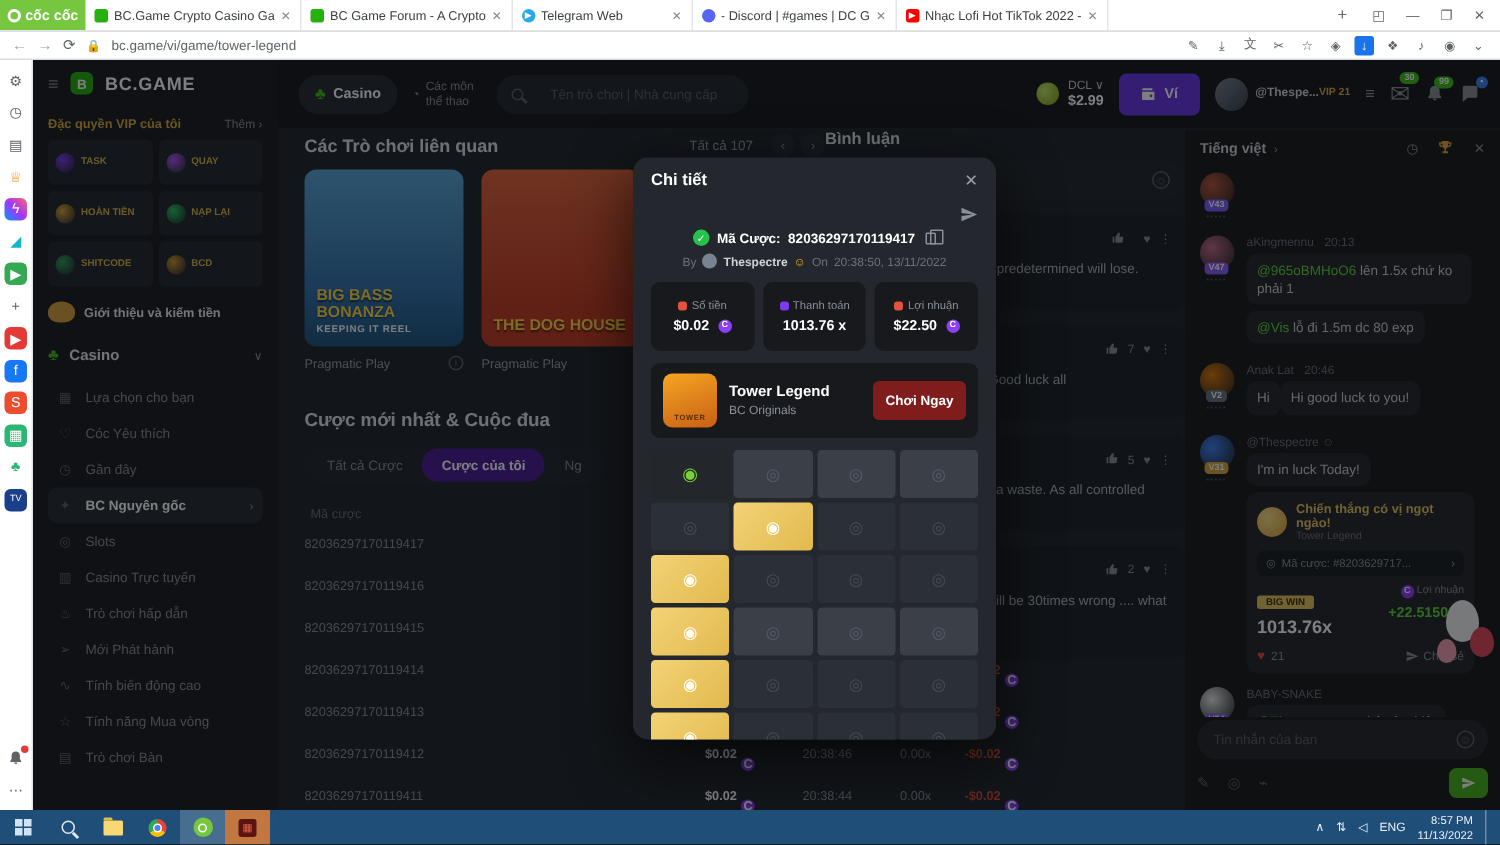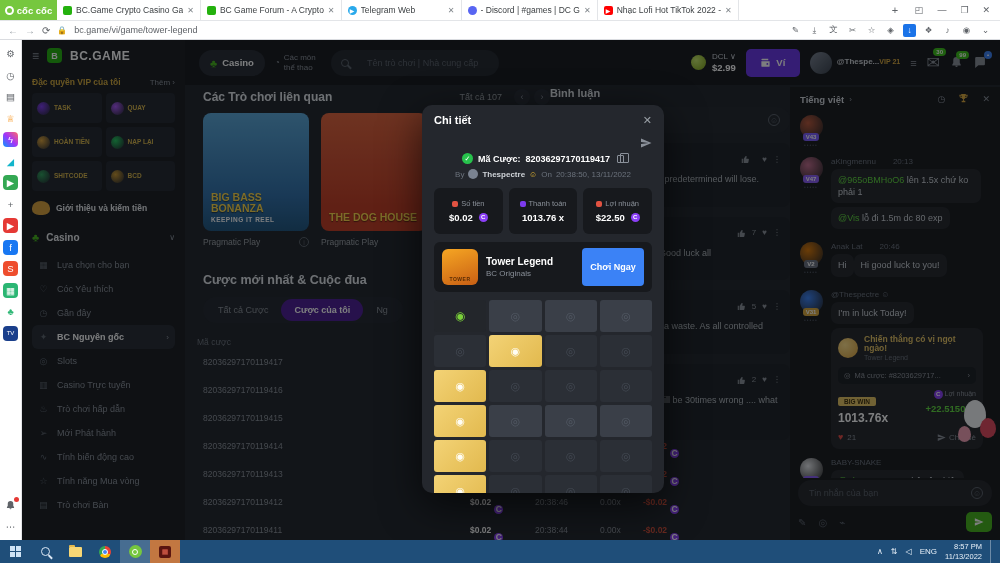--- a/index.html
+++ b/index.html
@@ -129,21 +129,21 @@
   .gart.hidden{background:#262b33;}
   .gt1{color:#ffd94a;font-weight:800;font-size:10.5px;line-height:1.05;text-shadow:0 1px 1px rgba(0,0,0,.5);}
   .gt2{color:#fff;font-weight:bold;font-size:6.5px;letter-spacing:.5px;margin-top:2px;}
   .prov{display:flex;align-items:center;margin-top:6px;color:#9aa0a6;font-size:8.5px;}
   .info-i{margin-left:auto;width:10px;height:10px;border:1px solid #596069;border-radius:50%;
     color:#596069;font-size:7px;display:flex;align-items:center;justify-content:center;}
   .bets-t{color:#dfe3e8;font-size:12.5px;font-weight:bold;padding:26px 0 0 18px;}
   #bets-tabs{display:inline-flex;background:#23272e;border-radius:16px;margin:10px 0 0 18px;padding:2px;}
   .btab{height:22px;display:flex;align-items:center;padding:0 13px;color:#8a9099;font-size:9px;border-radius:14px;white-space:nowrap;}
   .btab.on{background:#4c1d95;color:#fff;font-weight:bold;}
-  #bets-head{position:relative;margin:14px 0 0 12px;height:12px;}
+  #bets-head{position:relative;margin:14px 0 0 22px;height:12px;}
   #bets-head span{position:absolute;color:#6b727c;font-size:8.5px;}
   #bets-rows{margin-left:18px;}
   .brow{position:relative;height:28px;}
   .brow span{position:absolute;top:8px;font-size:8.5px;}
   .b-id{left:0;color:#8a9099;}
   .b-bet{left:267px;color:#fff;font-weight:bold;}
   .b-time{left:332px;color:#8a9099;}
   .b-mult{left:397px;color:#8a9099;}
   .b-prof{left:440px;color:#cf4b37;font-weight:bold;}
   .ccoin{display:inline-block;width:9px;height:9px;border-radius:50%;background:#8b3ff6;color:#fff;
@@ -174,21 +174,21 @@
   .chhead .ic{color:#8a9099;font-size:9px;margin-left:8px;}
   .chhead .ic.tr{color:#d9a83c;}
   .chhead svg{width:11px;height:11px;fill:#d9a83c;}
   #msgs{position:absolute;top:26px;left:0;right:0;bottom:62px;overflow:hidden;padding:2px 8px;}
   .msg{display:flex;gap:7px;margin-bottom:9px;}
   .mava-col{width:26px;flex:none;display:flex;flex-direction:column;align-items:center;}
   .mava{width:23px;height:23px;border-radius:50%;}
   .vbdg{margin-top:-5px;border-radius:3px;color:#fff;font-size:6px;font-weight:bold;padding:1px 3px;}
   .mdots{color:#4a505a;font-size:5px;letter-spacing:1px;margin-top:1px;}
   .mcol{flex:1;min-width:0;}
-  .mname{color:#6b727c;font-size:8px;margin-bottom:3px;display:flex;gap:17px;}
+  .mname{color:#6b727c;font-size:8px;margin-bottom:3px;display:flex;gap:7px;}
   .bub{background:#24262b;border-radius:7px;padding:5px 7px;color:#c9ced4;font-size:9px;
     line-height:1.35;margin-bottom:4px;display:inline-block;max-width:150px;}
   .bub .mn{color:#5fd83d;}
   
   .wcard{background:#24262b;border-radius:8px;padding:7px;width:152px;}
   .wc-h{display:flex;gap:6px;align-items:center;}
   .wc-coin{width:20px;height:20px;border-radius:50%;background:radial-gradient(circle at 35% 35%,#ffe08a,#d9a13b);flex:none;}
   .wc-t{color:#e7c463;font-size:8.5px;font-weight:bold;line-height:1.15;}
   .wc-s{color:#6b727c;font-size:7px;}
   .wc-bet{margin-top:6px;background:#1b1e22;border-radius:5px;padding:4px 6px;color:#8a9099;
@@ -249,21 +249,21 @@
   .sbox .sq{width:6px;height:6px;border-radius:2px;}
   .sbox .vr{color:#fff;font-size:9.5px;font-weight:bold;display:flex;align-items:center;gap:3px;}
   .m-game{margin-top:8px;height:50px;background:#17191d;border-radius:6px;display:flex;
     align-items:center;gap:8px;padding:0 8px;}
   .thumb{width:36px;height:36px;border-radius:6px;background:linear-gradient(160deg,#f6a623,#c85f14);
     display:flex;align-items:flex-end;justify-content:center;color:#5b2d05;font-size:5px;font-weight:800;
     padding-bottom:3px;letter-spacing:.5px;}
   .m-game .gt{flex:1;}
   .m-game .g1{color:#fff;font-size:10px;font-weight:bold;}
   .m-game .g2{color:#8a9099;font-size:8px;margin-top:2px;}
-  .play{width:62px;height:38px;background:#3b82f6;border-radius:4px;color:#fff;font-size:9px;
+  .play{width:62px;height:26px;background:#7f1d1d;border-radius:4px;color:#fff;font-size:9px;
     font-weight:bold;display:flex;align-items:center;justify-content:center;}
   #tower{margin-top:8px;display:grid;grid-template-columns:repeat(4,1fr);gap:3px;}
   .twr{height:32px;border-radius:3px;display:flex;align-items:center;justify-content:center;font-size:11px;}
   .twr.dark{background:#2b2f36;color:#454b55;}
   .twr.darkhi{background:#3a3f48;color:#545b66;}
   .twr.gold{background:linear-gradient(135deg,#f3d376,#e2b94e);color:#fffdf4;}
   .twr.egg{background:#23262b;color:#7ad03a;font-size:12px;}
 
   
   #taskbar{position:absolute;left:0;top:540px;width:1000px;height:23px;background:#1f4e79;

